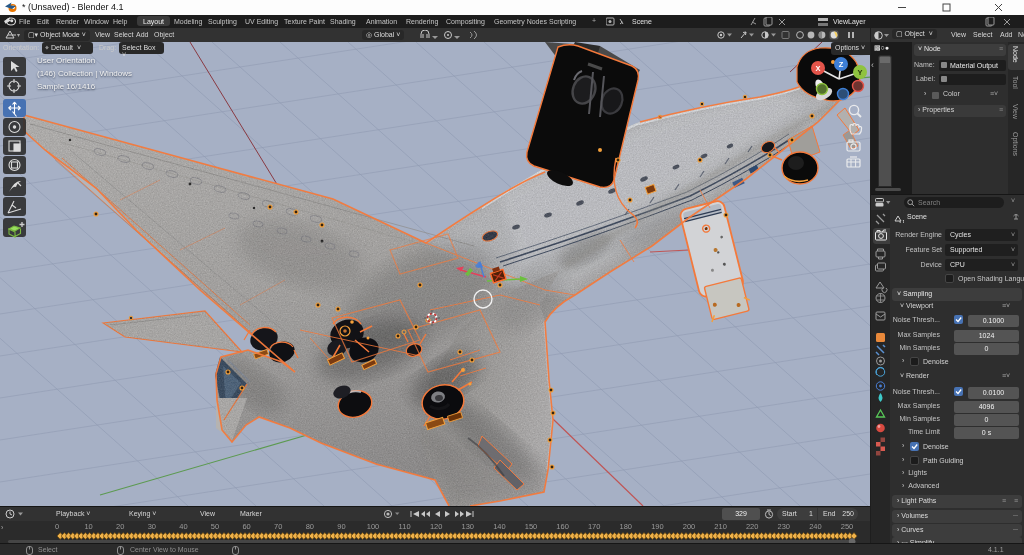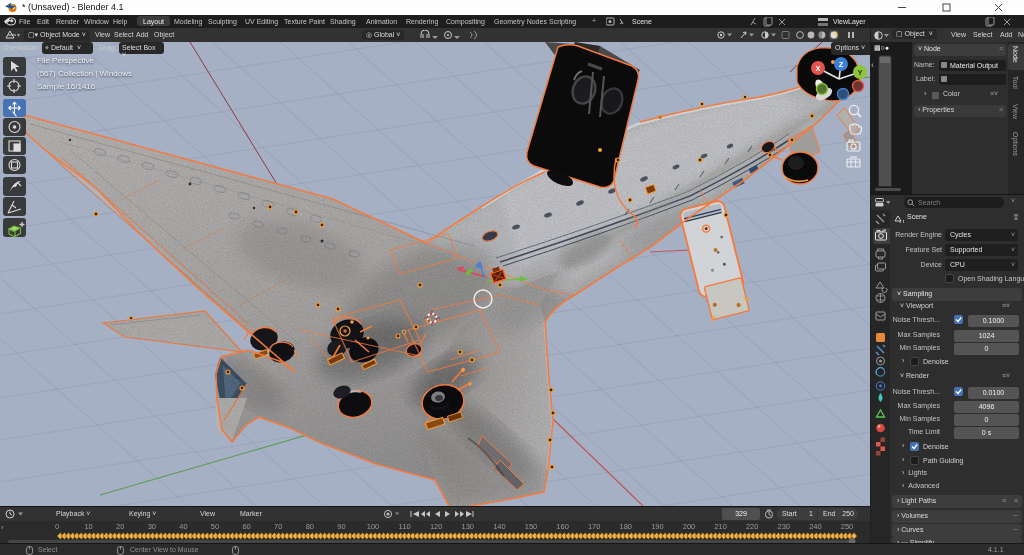--- a/index.html
+++ b/index.html
@@ -485,22 +485,22 @@
             <path d="M3 1 h7" stroke-width="1.2"></path>
           </g>
 </g>
 </svg>
 
 <div class="abs" style="left:3px;top:2px;color:#c9c9c9;font-size:7px">Orientation:</div>
 <div class="abs pill" style="left:42px;top:0px;width:51px;height:12px;padding:1.5px 3px">⌖ Default &nbsp;˅</div>
 <div class="abs" style="left:99px;top:2px;color:#c9c9c9;font-size:7px">Drag:</div>
 <div class="abs pill" style="left:119px;top:0px;width:45px;height:12px;padding:1.5px 3px">Select Box ˅</div>
 <div class="abs pill" style="left:831px;top:0px;width:41px;height:13px;padding:2px 4px">Options ˅</div>
-<div class="abs" style="left:37px;top:14px;color:#f2f2f2;font-size:8px;text-shadow:0 1px 2px rgba(40,50,70,.9)">File Perspective</div>
-<div class="abs" style="left:37px;top:27px;color:#f2f2f2;font-size:8px;text-shadow:0 1px 2px rgba(40,50,70,.9)">(567) Collection | Windows</div>
+<div class="abs" style="left:37px;top:14px;color:#f2f2f2;font-size:8px;text-shadow:0 1px 2px rgba(40,50,70,.9)">User Orientation</div>
+<div class="abs" style="left:37px;top:27px;color:#f2f2f2;font-size:8px;text-shadow:0 1px 2px rgba(40,50,70,.9)">(146) Collection | Windows</div>
 <div class="abs" style="left:37px;top:40px;color:#f2f2f2;font-size:8px;text-shadow:0 1px 2px rgba(40,50,70,.9)">Sample 16/1416</div>
 
 <svg class="abs" style="left:3px;top:15px" width="26" height="222" viewBox="0 0 26 222">
 <g>
 <rect x="0" y="0" width="23" height="19" rx="3" fill="#2e2e2ee8"></rect>
 <rect x="0" y="20" width="23" height="19" rx="3" fill="#2e2e2ee8"></rect>
 <rect x="0" y="42" width="23" height="18" rx="3" fill="#4772b3"></rect>
 <rect x="0" y="61" width="23" height="18" rx="3" fill="#2e2e2ee8"></rect>
 <rect x="0" y="80" width="23" height="18" rx="3" fill="#2e2e2ee8"></rect>
 <rect x="0" y="99" width="23" height="18" rx="3" fill="#2e2e2ee8"></rect>

